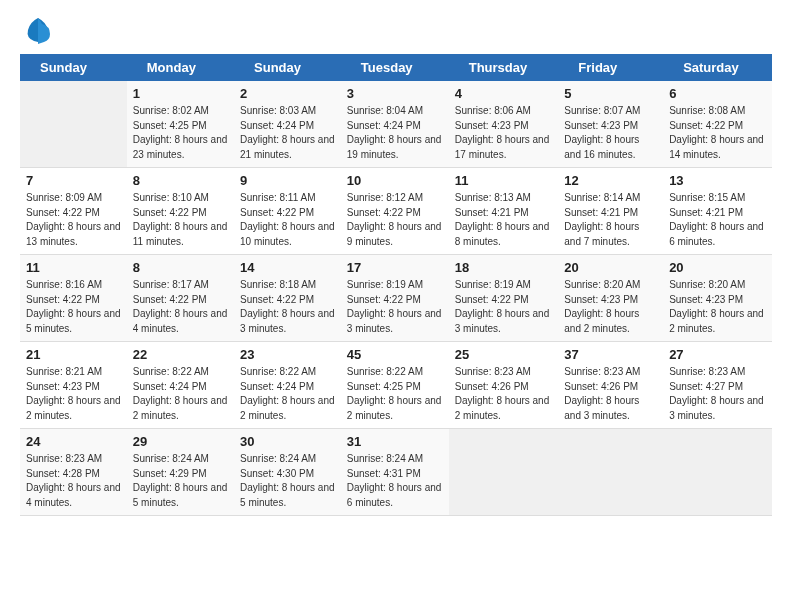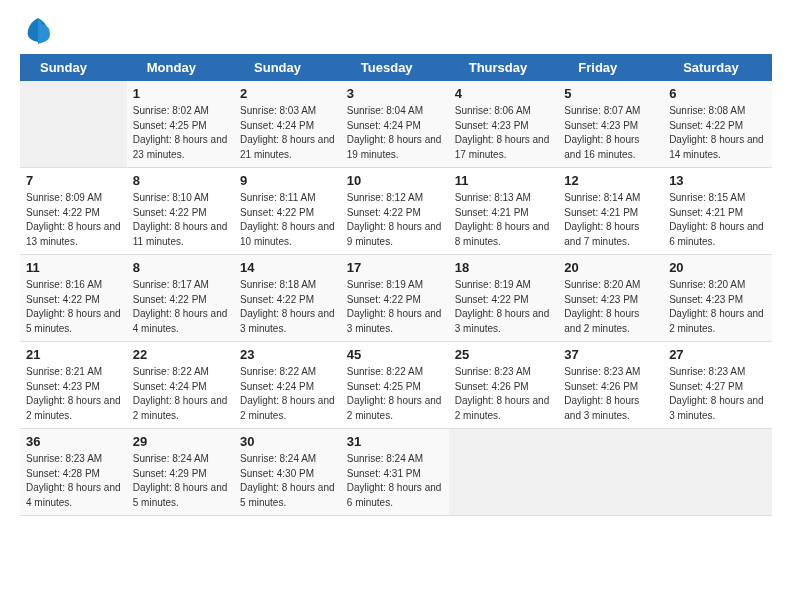--- a/index.html
+++ b/index.html
@@ -243,21 +243,21 @@
           <div class="day-number">37</div>
           <div class="day-info">Sunrise: 8:23 AM<br>Sunset: 4:26 PM<br>Daylight: 8 hours and 3 minutes.</div>
         </td>
         <td>
           <div class="day-number">27</div>
           <div class="day-info">Sunrise: 8:23 AM<br>Sunset: 4:27 PM<br>Daylight: 8 hours and 3 minutes.</div>
         </td>
       </tr>
       <tr>
         <td>
-          <div class="day-number">36</div>
+          <div class="day-number">24</div>
           <div class="day-info">Sunrise: 8:23 AM<br>Sunset: 4:28 PM<br>Daylight: 8 hours and 4 minutes.</div>
         </td>
         <td>
           <div class="day-number">29</div>
           <div class="day-info">Sunrise: 8:24 AM<br>Sunset: 4:29 PM<br>Daylight: 8 hours and 5 minutes.</div>
         </td>
         <td>
           <div class="day-number">30</div>
           <div class="day-info">Sunrise: 8:24 AM<br>Sunset: 4:30 PM<br>Daylight: 8 hours and 5 minutes.</div>
         </td>

